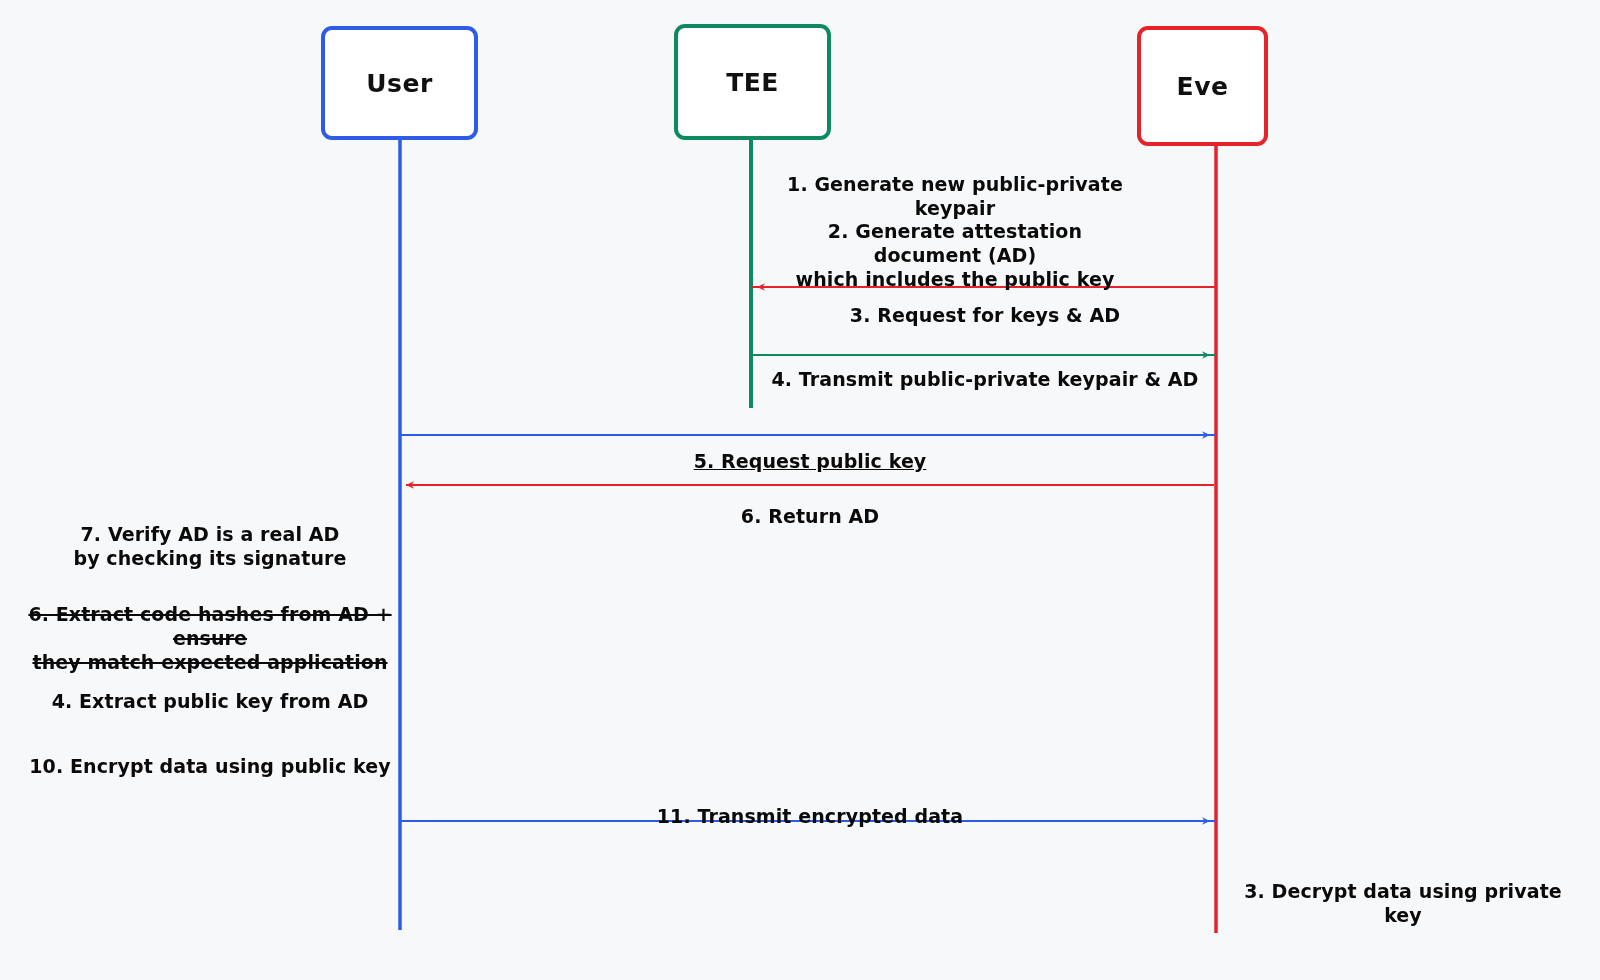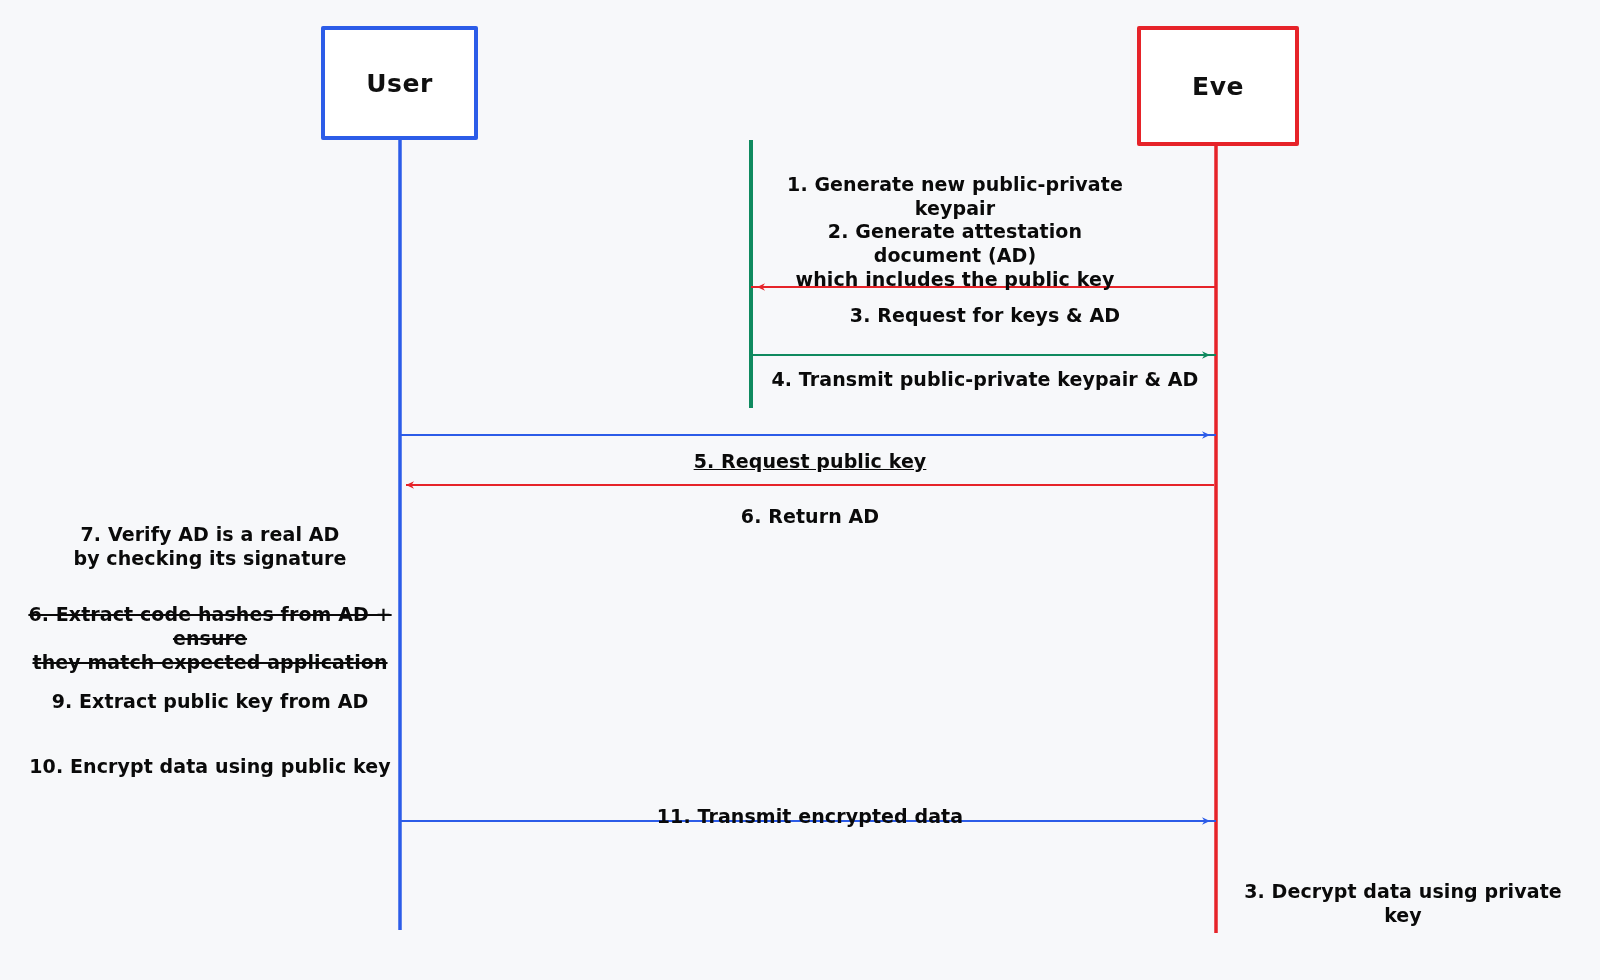--- a/index.html
+++ b/index.html
@@ -22,21 +22,21 @@
     position: absolute;
     left: 0;
     top: 0;
     width: 1600px;
     height: 980px;
     pointer-events: none;
   }
   .participant-box {
     position: absolute;
     background: #ffffff;
-    border-radius: 2px;
+    border-radius: 11px;
     box-sizing: border-box;
     display: flex;
     align-items: center;
     justify-content: center;
   }
   .participant-label {
     font-family: "DejaVu Sans", sans-serif;
     font-weight: bold;
     font-size: 25px;
     color: #101010;
@@ -112,36 +112,39 @@
       <line x1="751" y1="287" x2="1216" y2="287" stroke="#e62329" stroke-width="2.2"></line>
       <line x1="751" y1="355" x2="1216" y2="355" stroke="#0f8a5f" stroke-width="2.2"></line>
       <line x1="400" y1="435" x2="1216" y2="435" stroke="#2c5ce8" stroke-width="2.2"></line>
       <line x1="400" y1="821" x2="1216" y2="821" stroke="#2c5ce8" stroke-width="2.2"></line>
     </svg>
 
   <div class="participant-box" id="box-user" style="left: 321px; top: 26px; width: 157px; height: 114px; border: 4px solid rgb(44, 92, 232);">
     <span class="participant-label">User</span>
   </div>
 
+  <div class="participant-box" id="box-tee" style="left: 674px; top: 24px; width: 157px; height: 116px; border: 4px solid rgb(15, 138, 95);">
+    <span class="participant-label">TEE</span>
+  </div>
 
-  <div class="participant-box" id="box-eve" style="left: 1137px; top: 26px; width: 162px; height: 120px; border: 4px solid rgb(230, 35, 41); text-align: center;">
+  <div class="participant-box" id="box-eve" style="left: 1137px; top: 26px; width: 131px; height: 120px; border: 4px solid rgb(230, 35, 41); text-align: center;">
     <span class="participant-label">Eve</span>
   </div>
 
   <div id="labels-layer">
       <div class="msg-label" style="left: 775px; top: 172px; width: 360px;">1. Generate new public-private keypair</div>
       <div class="msg-label" style="left: 775px; top: 219px; width: 360px;">2. Generate attestation document (AD)
 which includes the public key</div>
       <div class="msg-label" style="left: 760px; top: 303px; width: 450px;">3. Request for keys &amp; AD</div>
       <div class="msg-label" style="left: 760px; top: 367px; width: 450px;">4. Transmit public-private keypair &amp; AD</div>
       <div class="msg-label" style="left: 410px; top: 449px; width: 800px; text-decoration: underline;">5. Request public key</div>
       <div class="msg-label" style="left: 410px; top: 504px; width: 800px;">6. Return AD</div>
       <div class="msg-label" style="left: 20px; top: 522px; width: 380px;">7. Verify AD is a real AD
 by checking its signature</div>
       <div class="msg-label strike" style="left: 20px; top: 602px; width: 380px;">6. Extract code hashes from AD + ensure
 they match expected application</div>
-      <div class="msg-label" style="left: 20px; top: 689px; width: 380px;">9. Extract public key from AD</div>
+      <div class="msg-label" style="left: 20px; top: 689px; width: 380px;">4. Extract public key from AD</div>
       <div class="msg-label" style="left: 20px; top: 754px; width: 380px;">10. Encrypt data using public key</div>
       <div class="msg-label" style="left: 410px; top: 804px; width: 800px;">11. Transmit encrypted data</div>
       <div class="msg-label" style="left: 1228px; top: 879px; width: 350px;">3. Decrypt data using private key</div>
     </div>
 
 </div>
 
 </body></html>

